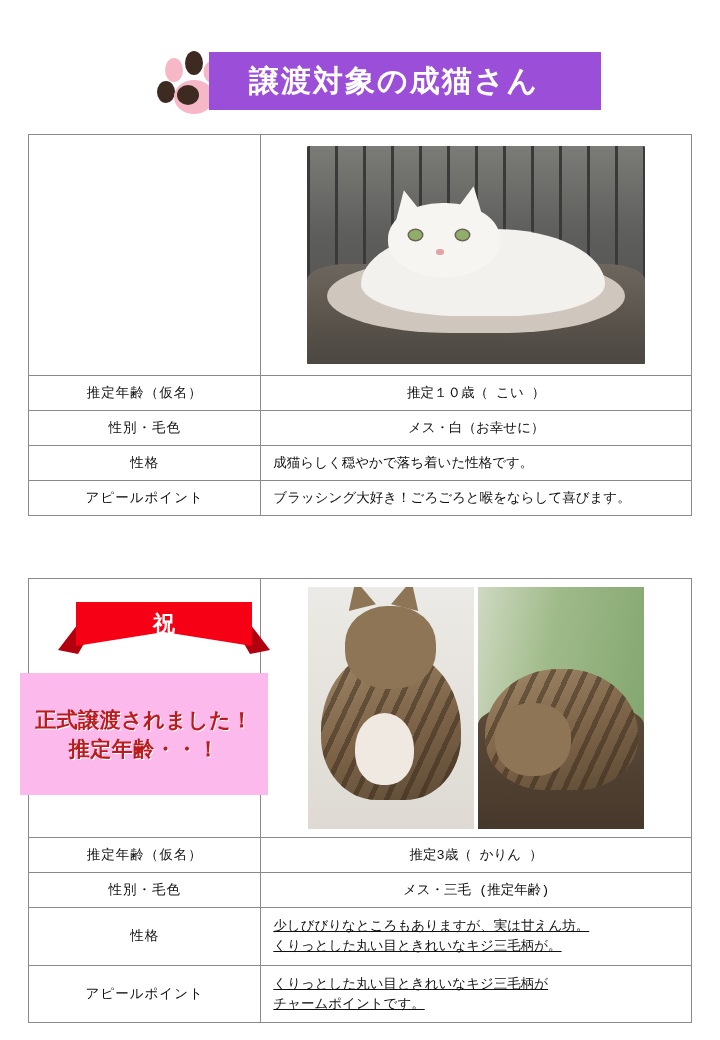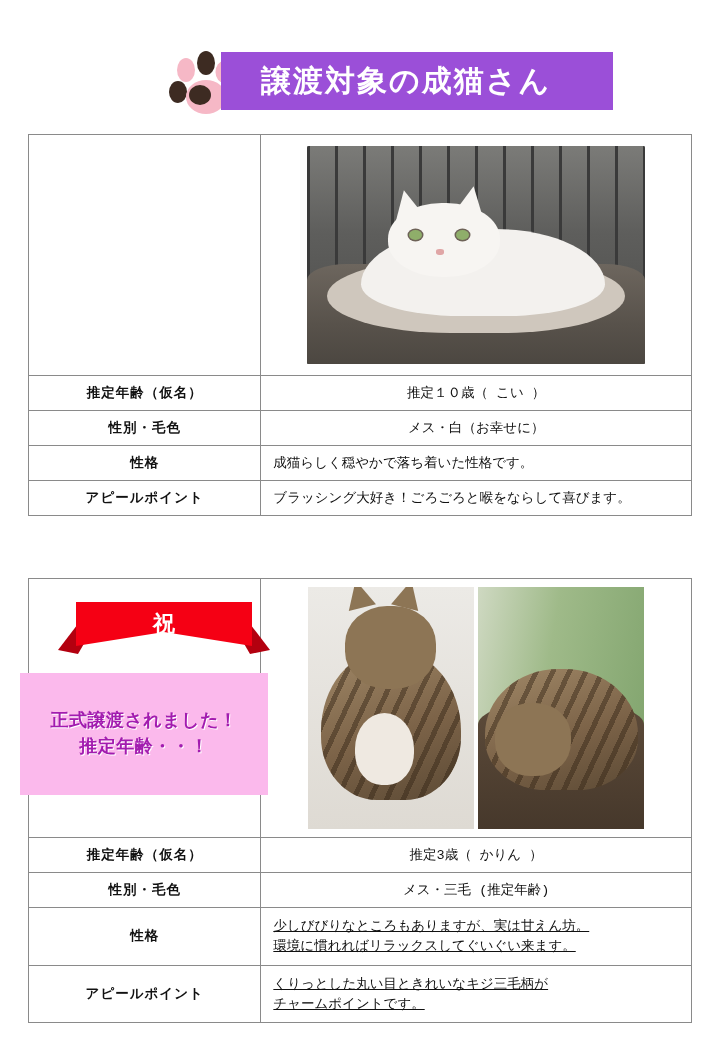--- a/index.html
+++ b/index.html
@@ -12,21 +12,21 @@
   .page {
     position: relative;
     width: 720px; height: 1040px;
     background: #ffffff;
     overflow: hidden;
   }
 
   
   .header {
     position: absolute;
-    left: 16px; top: 26px;
+    left: 4px; top: 26px;
     width: 688px; height: 72px;
   }
   .banner {
     position: absolute;
     left: 205px; top: 26px;
     width: 392px; height: 58px;
     background: #9b4fd8;
     display: flex;
     align-items: center;
     padding-left: 40px;
@@ -66,21 +66,21 @@
   .card td {
     border: 1px solid #8a8a8a;
     vertical-align: middle;
   }
   .col-label { width: 232px; }
   .col-value { width: 430px; }
 
   .label-cell {
     text-align: center;
     font-size: 13.5px;
-    font-weight: bold;
+    font-weight: normal;
     color: #111;
     letter-spacing: 1px;
     padding: 8px 4px;
   }
   .value-cell {
     font-size: 13.5px;
     color: #111;
     padding: 8px 12px;
   }
   .value-center {
@@ -224,22 +224,22 @@
     left: 20px; top: 673px;
     width: 248px; height: 122px;
     background: #fbb9ec;
     display: flex;
     flex-direction: column;
     align-items: center;
     justify-content: center;
     gap: 4px;
   }
   .adopted-line {
-    color: #a21caf;
-    font-size: 18px;
+    color: #b91c1c;
+    font-size: 21px;
     font-weight: bold;
     letter-spacing: 0.5px;
     text-shadow: 1px 1px 0 #ffffff;
     line-height: 1.2;
   }
   .ribbon {
     position: absolute;
     left: 58px; top: 602px;
     width: 212px; height: 60px;
   }
@@ -346,21 +346,21 @@
       <td class="col-value value-cell value-center">推定3歳（ かりん ）</td>
     </tr>
     <tr>
       <td class="col-label label-cell">性別・毛色</td>
       <td class="col-value value-cell value-center">メス・三毛 (推定年齢)</td>
     </tr>
     <tr>
       <td class="col-label label-cell">性格</td>
       <td class="col-value value-cell">
         <span class="line">少しびびりなところもありますが、実は甘えん坊。</span>
-        <span class="line">環境に慣れればリラックスしてぐいぐい来ます。</span>
+        <span class="line">くりっとした丸い目ときれいなキジ三毛柄が。</span>
       </td>
     </tr>
     <tr>
       <td class="col-label label-cell">アピールポイント</td>
       <td class="col-value value-cell">
         <span class="line">くりっとした丸い目ときれいなキジ三毛柄が</span>
         <span class="line">チャームポイントです。</span>
       </td>
     </tr>
   </tbody>

